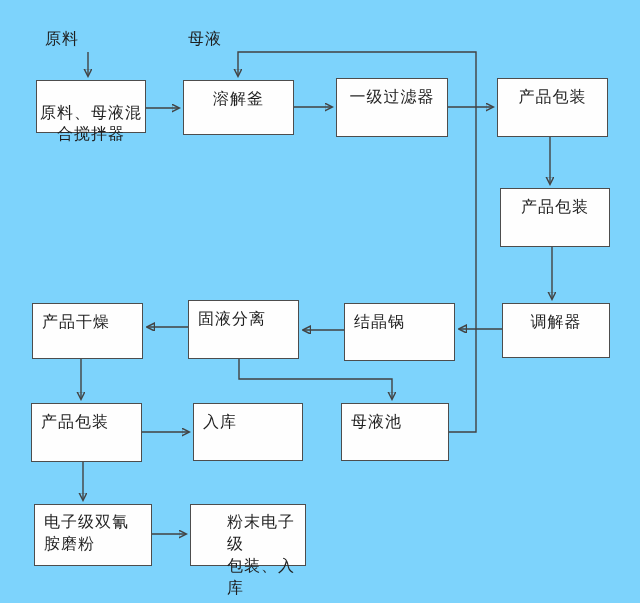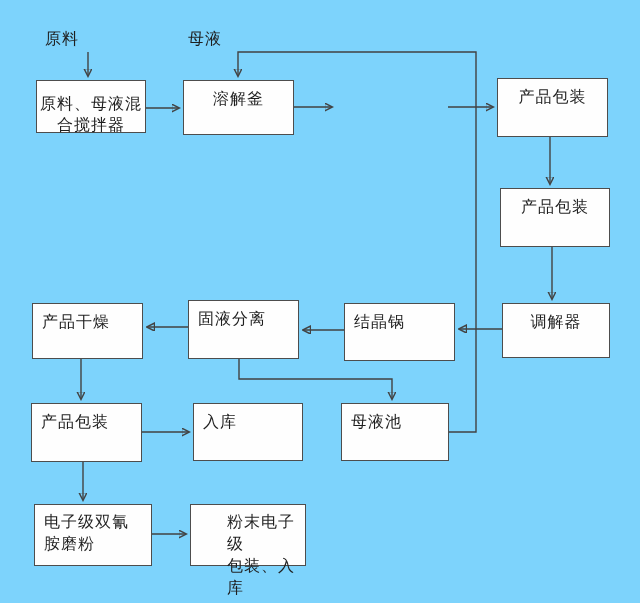--- a/index.html
+++ b/index.html
@@ -77,25 +77,26 @@
     <line x1="81" y1="359" x2="81" y2="399" marker-end="url(#arr)"></line>
     <line x1="142" y1="432" x2="189" y2="432" marker-end="url(#arr)"></line>
     <line x1="83" y1="462" x2="83" y2="500" marker-end="url(#arr)"></line>
     <line x1="152" y1="534" x2="186" y2="534" marker-end="url(#arr)"></line>
     <polyline points="449,432 476,432 476,52 238,52 238,76" marker-end="url(#arr)"></polyline>
   </svg>
 
   <div class="float-label" style="left:45px; top:30px;">原料</div>
   <div class="float-label" style="left:188px; top:30px;">母液</div>
 
-  <div class="node center" style="left:36px; top:80px; width:110px; height:53px; line-height:21px; padding-top:12px;">原料、母液混
+  <div class="node center" style="left:36px; top:80px; width:110px; height:53px; line-height:21px; padding-top:21px;">原料、母液混
 合搅拌器</div>
 
   <div class="node center" style="left:183px; top:80px; width:111px; height:55px;">溶解釜</div>
 
+  <div class="node center" style="left:336px; top:78px; width:112px; height:59px;">一级过滤器</div>
 
   <div class="node center" style="left:497px; top:78px; width:111px; height:59px;">产品包装</div>
 
   <div class="node center" style="left:500px; top:188px; width:110px; height:59px;">产品包装</div>
 
   <div class="node center" style="left:502px; top:303px; width:108px; height:55px;">调解器</div>
 
   <div class="node" style="left:344px; top:303px; width:111px; height:58px;">结晶锅</div>
 
   <div class="node" style="left:32px; top:303px; width:111px; height:56px;">产品干燥</div>

